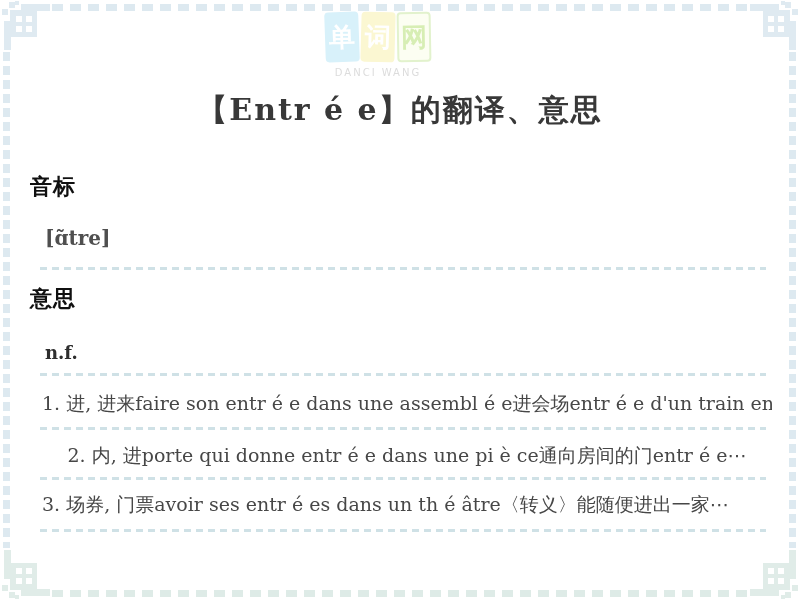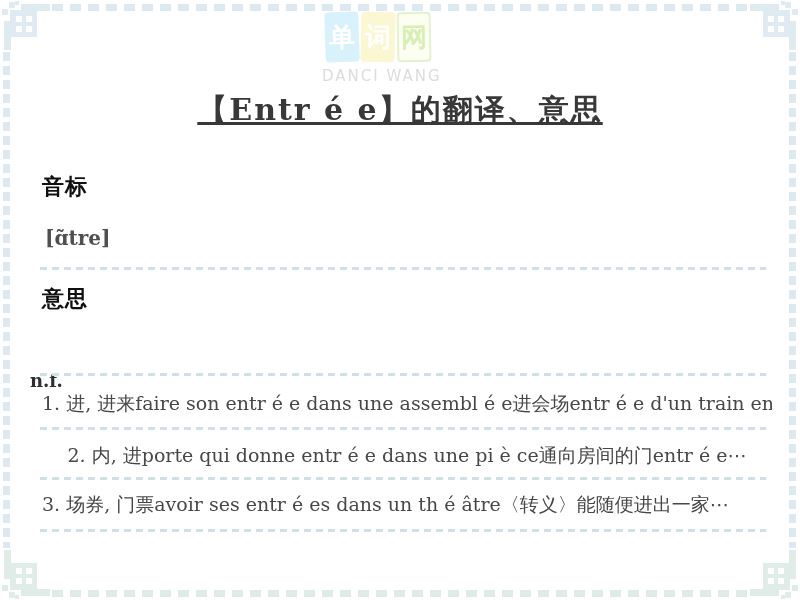--- a/index.html
+++ b/index.html
@@ -47,43 +47,43 @@
   .logo-tile {
     width: 34px; height: 50px; border-radius: 4px;
     display: flex; align-items: center; justify-content: center;
     font-weight: bold; font-size: 26px;
     font-family: "DejaVu Sans", "Liberation Sans", sans-serif;
   }
   .logo-tile-1 { background: #d8f1fa; color: #ffffff; transform: rotate(-2deg); }
   .logo-tile-2 { background: #fbf7d2; color: #ffffff; transform: rotate(1.5deg); }
   .logo-tile-3 { background: #fcfef2; color: #d7eeb4; border: 2px solid #e2f2cd; transform: rotate(-1deg); }
   .logo-caption {
-    margin-top: 5px; font-size: 15px; letter-spacing: 2px;
+    margin-top: 5px; font-size: 10px; letter-spacing: 2px;
     color: #dcdcdc; font-family: "DejaVu Sans", sans-serif; white-space: nowrap;
   }
 
   
   .page-title {
     position: absolute; top: 90px; left: 0; width: 800px;
     text-align: center; font-size: 30px; font-weight: bold;
-    color: #383838; letter-spacing: 2px; text-decoration: underline;
+    color: #383838; letter-spacing: 2px;
   }
   .sec-heading {
-    position: absolute; left: 42px;
+    position: absolute; left: 30px;
     font-size: 22px; font-weight: bold; color: #101010; letter-spacing: 1px;
   }
   .heading-phonetic { top: 172px; }
   .heading-meaning  { top: 284px; font-family: Liberation Mono, monospace; }
   .phonetic-value {
     position: absolute; left: 45px; top: 226px;
     font-size: 20px; color: #4f4f4f; font-weight: bold;
   }
   .pos-label {
-    position: absolute; left: 30px; top: 342px;
-    font-size: 18px; font-weight: bold; color: #2e2e2e; margin-top: 28px;
+    position: absolute; left: 45px; top: 342px;
+    font-size: 18px; font-weight: bold; color: #2e2e2e;
   }
   .divider {
     position: absolute; left: 40px; width: 726px; height: 3px;
     background: repeating-linear-gradient(90deg, #cfe1e6 0 7px, transparent 7px 12px);
   }
   .divider-1 { top: 267px; }
   .divider-2 { top: 373px; }
   .divider-3 { top: 427px; }
   .divider-4 { top: 477px; }
   .divider-5 { top: 529px; }

